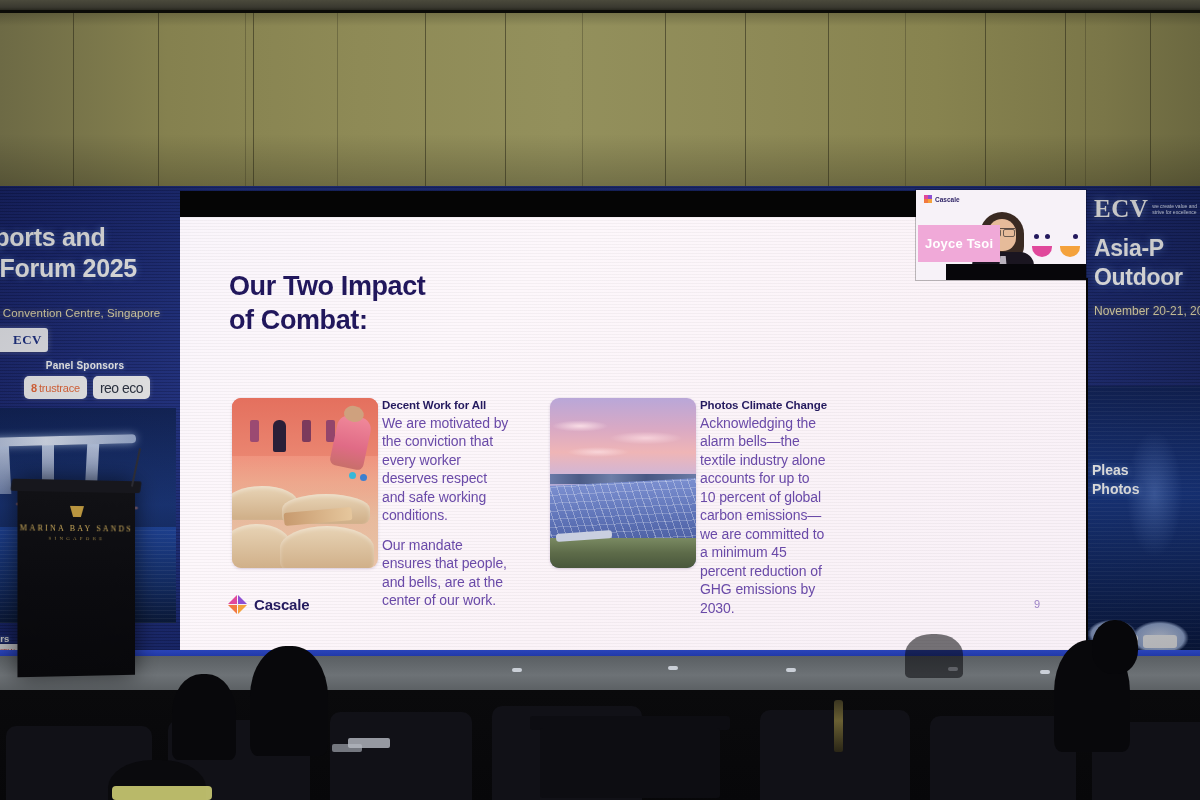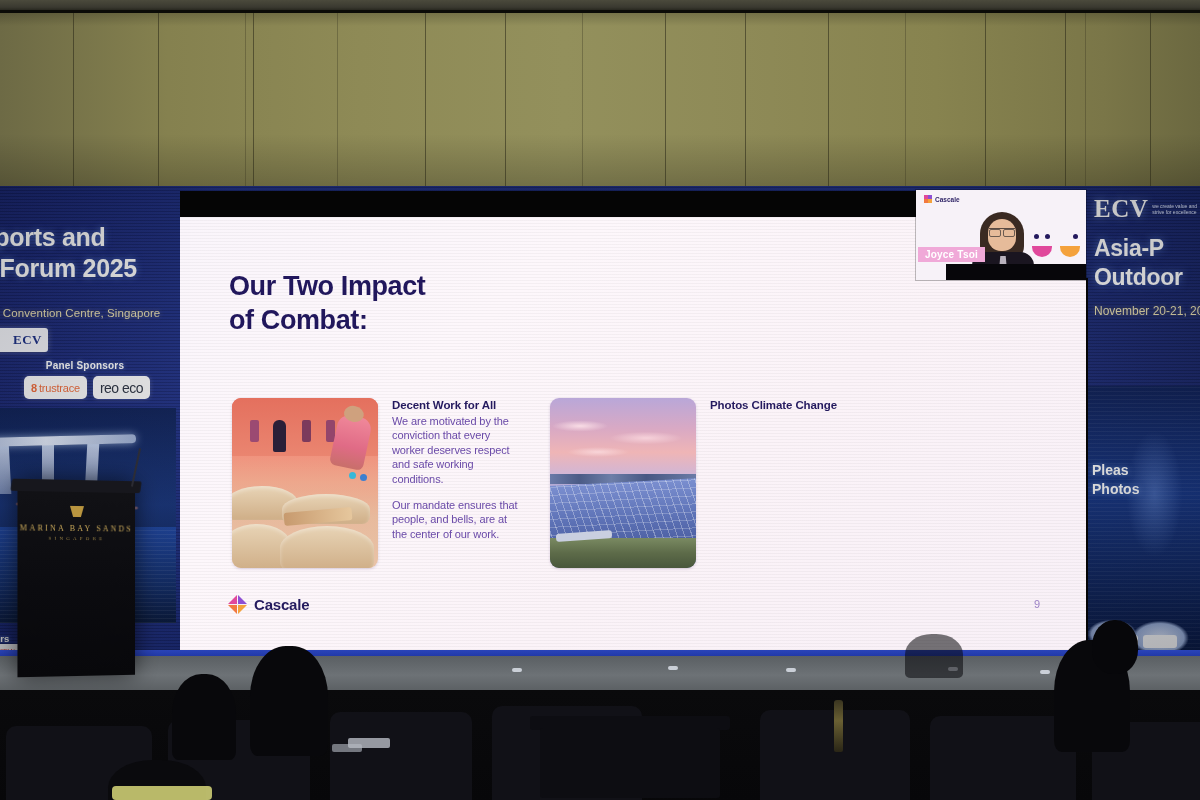--- a/index.html
+++ b/index.html
@@ -160,21 +160,21 @@
   }
 
   .slide-title{
     position:absolute; left:49px; top:52px; width:430px;
     color:#21175c; font-weight:bold; font-size:27px; line-height:1.26; letter-spacing:-.4px;
   }
 
   .col{ position:absolute; top:181px; }
   .col.left-col{ left:52px; }
   .col.right-col{ left:370px; }
-  .col-inner{ display:flex; gap:14px; align-items:flex-start; }
+  .col-inner{ display:flex; gap:4px; align-items:flex-start; }
 
   .photo{
     width:146px; height:170px; border-radius:9px; overflow:hidden; flex:0 0 auto;
     box-shadow:0 1px 3px rgba(80,40,110,.18);
     position:relative;
   }
   
   .photo.tannery{
     background:
       linear-gradient(180deg, rgba(255,140,130,.0) 0%, rgba(255,190,175,.25) 55%, rgba(255,225,205,.45) 100%),
@@ -246,21 +246,21 @@
     content:""; position:absolute; left:6px; top:-6px; width:56px; height:8px; border-radius:3px;
     background:#c9cfe0; transform:rotate(-4deg);
   }
 
   .txt{ width:128px; }
   .txt h4{
     color:#241a5e; font-size:11.5px; font-weight:bold; line-height:1.3; margin-bottom:1px;
     letter-spacing:-.1px;
   }
   .txt p{
-    color:#6a4aa8; font-size:11px; line-height:1.32; letter-spacing:-.1px;
+    color:#6a4aa8; font-size:14px; line-height:1.32; letter-spacing:-.1px;
   }
   .txt p + p{ margin-top:11px; }
 
   .slide-logo{
     position:absolute; left:48px; bottom:36px; display:flex; align-items:center; gap:7px;
   }
   .slide-logo .mark{ width:19px; height:19px; position:relative; }
   .slide-logo .mark i{
     position:absolute; width:9px; height:9px; display:block;
   }
@@ -313,22 +313,22 @@
   }
   .pip .deco{ position:absolute; right:6px; top:40px; width:48px; height:40px; }
   .pip .deco .bowl{ position:absolute; width:20px; height:11px; border-radius:0 0 11px 11px; }
   .pip .deco .b1{ left:0; top:16px; background:#e0489b; border-radius:11px 11px 0 0; transform:rotate(180deg);}
   .pip .deco .b2{ right:0; top:16px; background:#f4a23c; border-radius:0 0 11px 11px;}
   .pip .deco .dt{ position:absolute; width:5px; height:5px; border-radius:50%; }
   .pip .deco .t1{ left:2px; top:4px; background:#241a5e;}
   .pip .deco .t2{ left:13px; top:4px; background:#241a5e;}
   .pip .deco .t3{ right:2px; top:4px; background:#241a5e;}
   .pip .nametag{
-    position:absolute; left:2px; bottom:18px; padding:2px 7px; background:#f0a9d8;
-    color:#fff; font-size:10px; font-weight:bold; letter-spacing:.2px;
+    position:absolute; left:2px; bottom:18px; padding:11px 7px; background:#f0a9d8;
+    color:#fff; font-size:13px; font-weight:bold; letter-spacing:.2px;
   }
   .pip .blackbar{ position:absolute; left:30px; bottom:0; width:140px; height:16px; background:#07060a; }
 
   
   .stage-black{
     position:absolute; left:922px; top:278px; width:166px; height:378px; background:#050506;
   }
 
   
   .stage-lip{
@@ -506,20 +506,21 @@
       <div class="col right-col">
         <div class="col-inner">
           <div class="photo solar">
             <div class="clouds"></div>
             <div class="treeline"></div>
             <div class="panels"></div>
             <div class="grass"></div>
           </div>
           <div class="txt">
             <h4>Photos Climate Change</h4>
+            <p>Acknowledging the alarm bells—the textile industry alone accounts for up to 10 percent of global carbon emissions—we are committed to a minimum 45 percent reduction of GHG emissions by 2030.</p>
           </div>
         </div>
       </div>
 
       <div class="slide-logo">
         <span class="mark">
           <i class="p1"></i>
             <i class="p2"></i>
             <i class="p3"></i>
             <i class="p4"></i>

